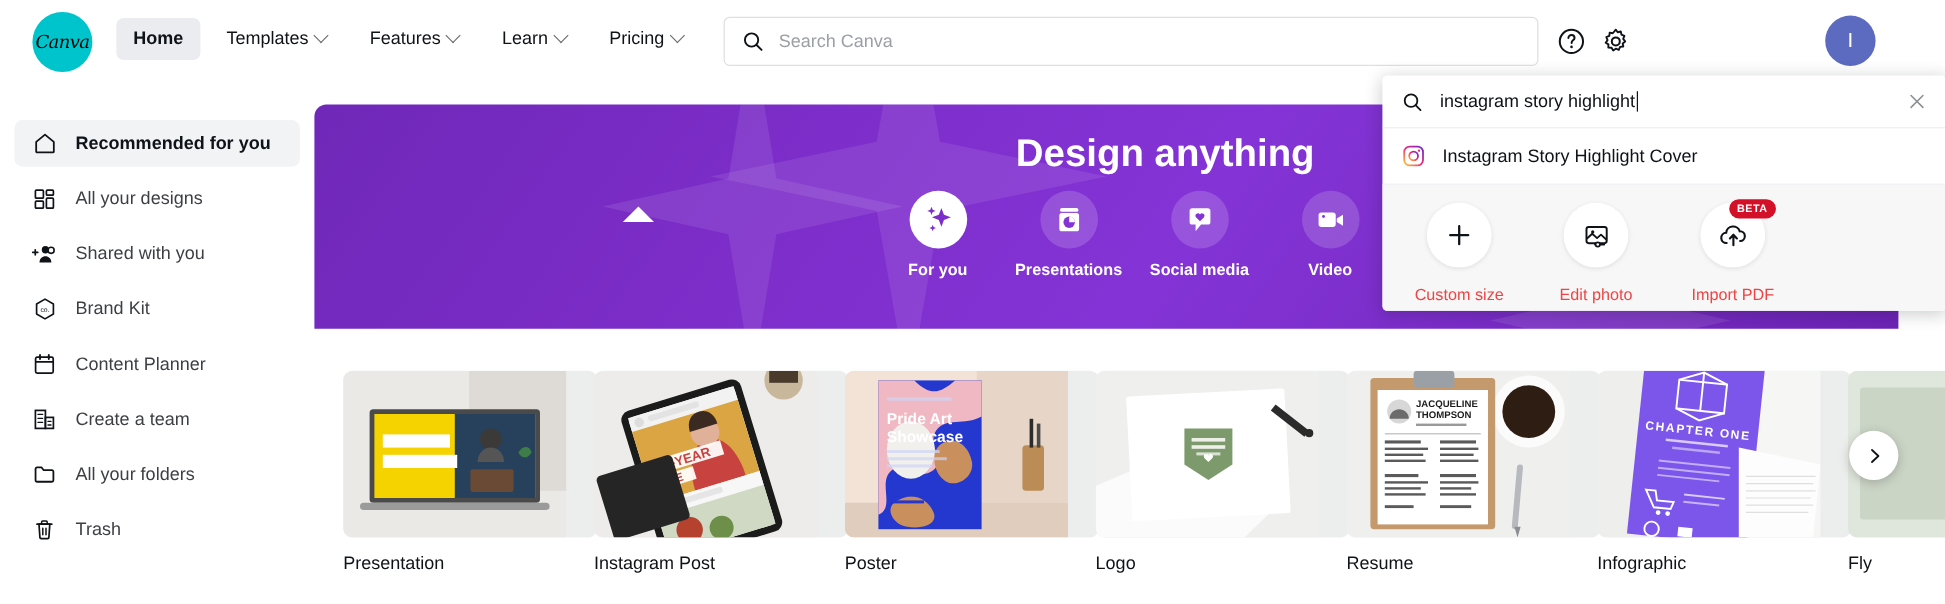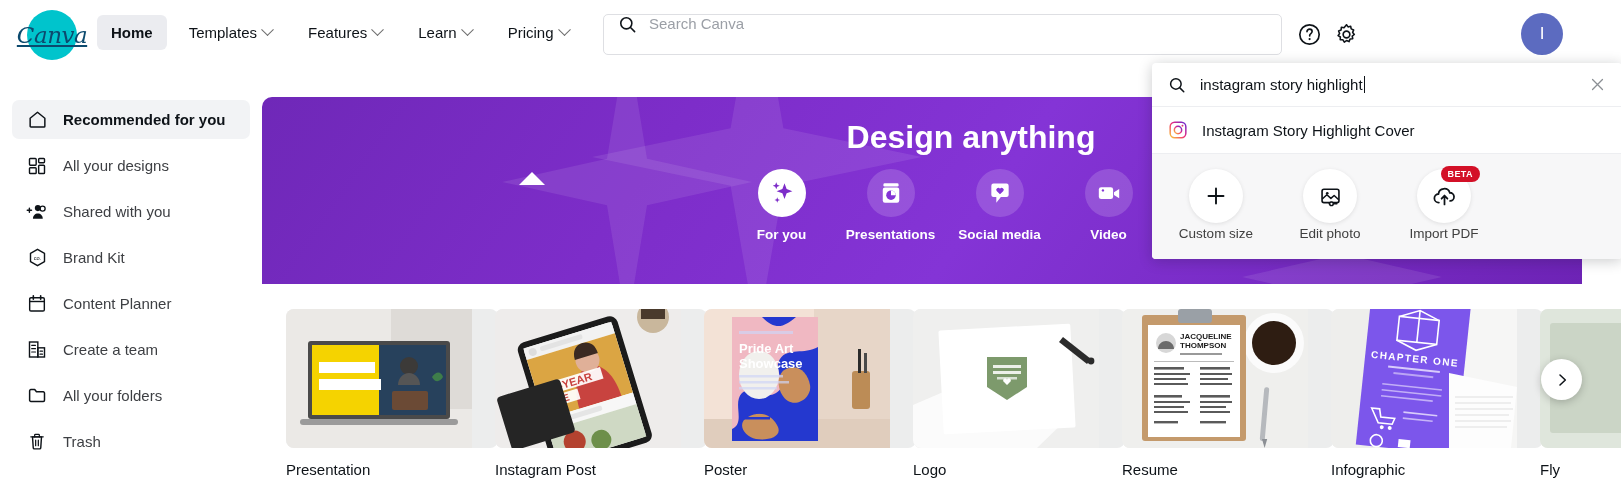--- a/index.html
+++ b/index.html
@@ -22,37 +22,37 @@
   }
   .logo {
     position: absolute; left: 27px; top: 10px;
     width: 50px; height: 50px; border-radius: 50%;
     background: #00c4cc;
     display: flex; align-items: center; justify-content: center;
   }
   .logo-text {
     font-family: "DejaVu Serif", serif;
     font-style: italic;
-    color: #0c4a6e; font-size: 23px; letter-spacing: -0.5px; text-decoration: underline;
+    color: #000000; font-size: 15px; letter-spacing: -0.5px;
   }
   .nav { position: absolute; left: 97px; top: 15px; display: flex; align-items: center; gap: 8px; }
   .nav-item {
     display: flex; align-items: center; gap: 6px;
     padding: 9px 14px; border-radius: 6px;
     font-size: 15px; color: #0e1318; cursor: pointer;
     white-space: nowrap;
   }
   .nav-item.active { background: #ebecf0; font-weight: bold; }
   .chev { display:inline-block; width:9px; height:9px; border-right:1.6px solid #6e6e6e; border-bottom:1.6px solid #6e6e6e; transform: rotate(45deg) translate(-2px,-2px); }
 
   .searchbar {
     position: absolute; left: 603px; top: 14px;
     width: 679px; height: 41px;
     border: 1px solid #dedfe3; border-radius: 5px;
-    display: flex; align-items: flex-start; padding: 0 14px; gap: 12px;
+    display: flex; align-items: center; padding: 0 14px; gap: 12px;
     background: #fff;
   }
   .search-ph { color: #9b9fa6; font-size: 15px; }
 
   .icon-btn {
     position: absolute; top: 22px;
     width: 25px; height: 25px; cursor: pointer;
   }
   .help-btn { left: 1297px; }
   .gear-btn { left: 1334px; }
@@ -84,21 +84,21 @@
     display: flex; align-items: center; gap: 15px;
     height: 39px; margin: 0 12px 7px 12px;
     padding: 0 14px; border-radius: 7px;
     font-size: 15px; color: #3d3f43; cursor: pointer;
   }
   .side-item.active { background: #f2f3f5; font-weight: bold; color: #0e1318; }
   .side-ico { width: 22px; height: 22px; flex: none; display:flex; align-items:center; justify-content:center; }
 
   
   .banner {
-    position: absolute; left: 262px; top: 97px;
+    position: absolute; left: 262px; top: 87px;
     width: 1320px; height: 187px;
     border-top-left-radius: 10px;
     background: linear-gradient(125deg,#6f28b8 0%,#7d2dc9 30%,#8434d6 55%,#6d23b5 100%);
     overflow: hidden;
   }
   .banner-spark {
     position: absolute; opacity: .09; background: #fff;
     clip-path: polygon(50% 0%, 58% 42%, 100% 50%, 58% 58%, 50% 100%, 42% 58%, 0% 50%, 42% 42%);
   }
   .bs1 { width: 250px; height: 290px; left: 240px; top: -60px; }
@@ -180,21 +180,21 @@
     height: 116px; background: #f7f7f8;
     display: flex; align-items: flex-start; padding-top: 15px;
   }
   .dd-act { width: 114px; display: flex; flex-direction: column; align-items: center; cursor: pointer; position: relative; }
   .dd-act:nth-child(1) { margin-left: 7px; }
   .dd-act-circle {
     width: 54px; height: 54px; border-radius: 50%;
     background: #fff; box-shadow: 0 1px 4px rgba(0,0,0,.10);
     display: flex; align-items: center; justify-content: center;
   }
-  .dd-act-label { margin-top: 3px; font-size: 13.5px; color: #404040; }
+  .dd-act-label { margin-top: 15px; font-size: 13.5px; color: #ef4444; }
   .beta {
     position: absolute; top: -3px; right: 21px;
     background: #d31027; color: #fff;
     font-size: 9px; font-weight: bold; letter-spacing: .4px;
     padding: 3px 7px; border-radius: 9px;
   }
 </style>
 </head>
 <body>
 

